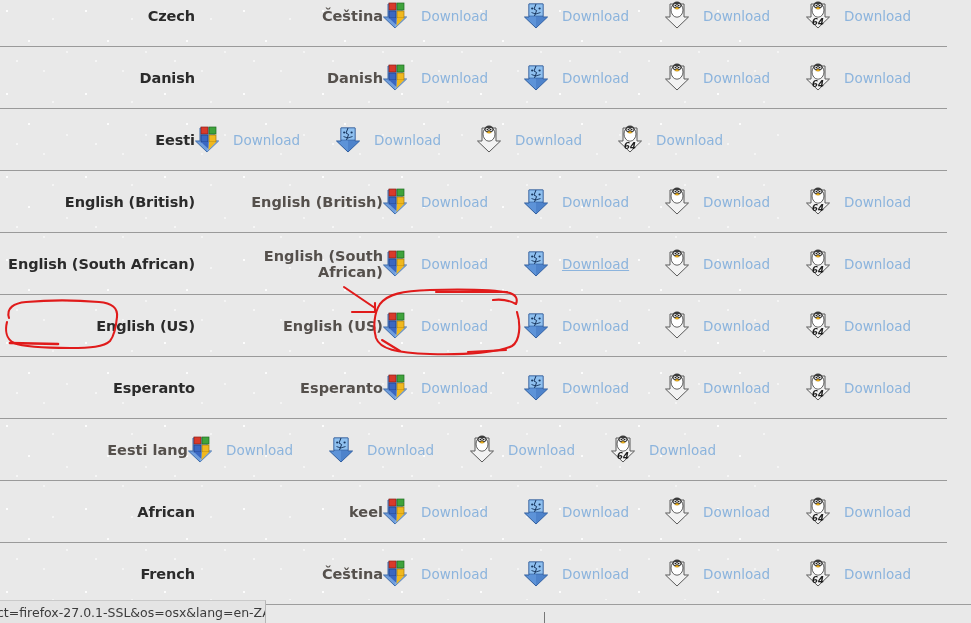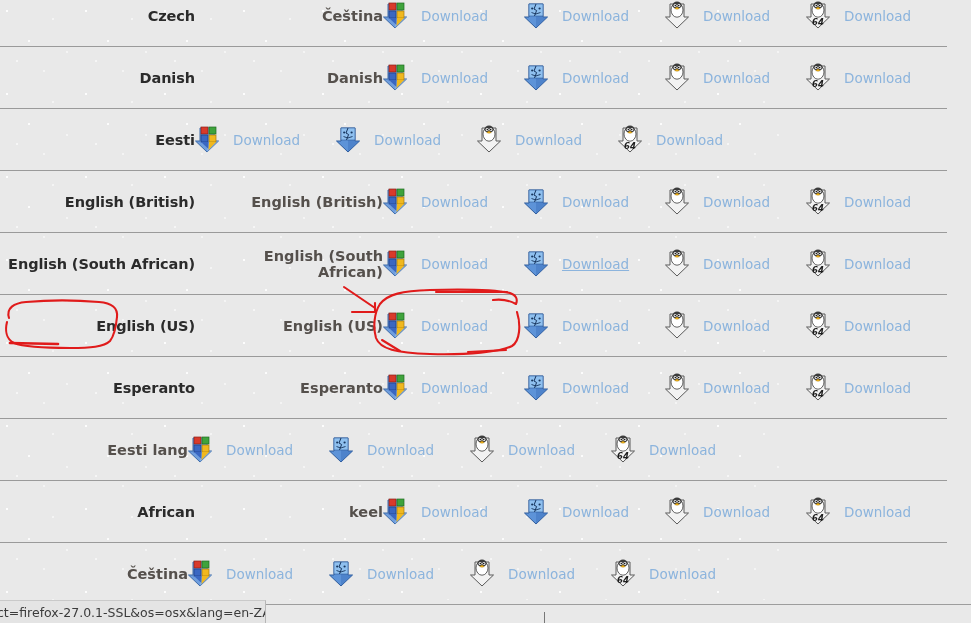--- a/index.html
+++ b/index.html
@@ -673,20 +673,21 @@
     <circle cx="13.9" cy="4.4" r="1.5" fill="#ffffff"></circle>
     <circle cx="10.3" cy="4.6" r="0.8" fill="#151515"></circle>
     <circle cx="13.7" cy="4.6" r="0.8" fill="#151515"></circle>
     <path d="M12 6 l-2.3 1.6 q2.3 1.5 4.6 0 Z" fill="#f2b21c" stroke="#a97d08" stroke-width="0.4"></path>
     <text x="6" y="24" font-family="DejaVu Sans, sans-serif" font-size="8.5" font-style="italic" font-weight="bold" fill="#1d1d1d">64</text>
   </svg>
           <a class="dl-link" href="#">Download</a>
         </div>
       </div>
       <div class="lang-row">
+        <div class="cell-lang-en">French</div>
         <div class="cell-lang-native">Čeština</div>
         <div class="dl-cell">
           <svg class="os-icon" viewBox="0 0 28 30">
     <path d="M5 3 h14 v13 h4.5 L12 27 L0.5 16 H5 Z" fill="#6f9ede" stroke="#3d6ba8" stroke-width="1"></path>
     <path d="M12 27 L23.5 16 H19 V3 h-7 Z" fill="#8fb8e8" opacity="0.55"></path>
     <rect x="6" y="2" width="7" height="7" fill="#d83a2b" stroke="#8d2018" stroke-width="0.7"></rect>
     <rect x="14" y="2" width="7" height="7" fill="#3fa33c" stroke="#1f6b20" stroke-width="0.7"></rect>
     <rect x="6" y="10" width="7" height="7" fill="#3a67c2" stroke="#1d3d84" stroke-width="0.7"></rect>
     <rect x="14" y="10" width="7" height="7" fill="#f0b81e" stroke="#a57a10" stroke-width="0.7"></rect>
     <path d="M6 17 L13.5 17 L13.5 24 Z" fill="#3a67c2"></path>

